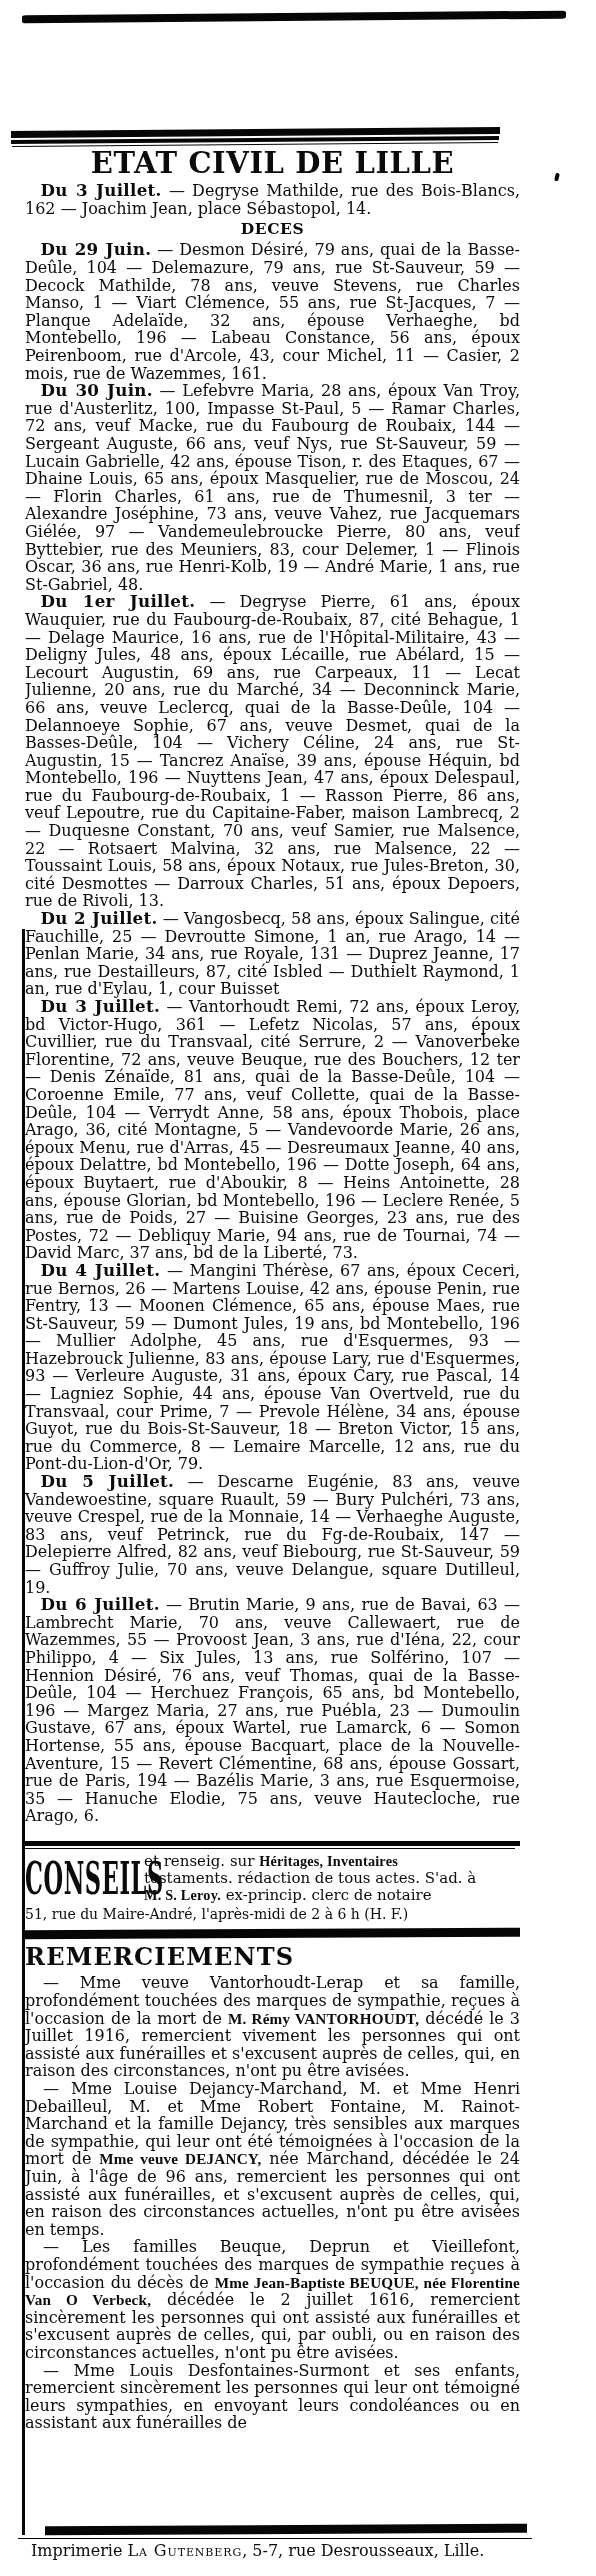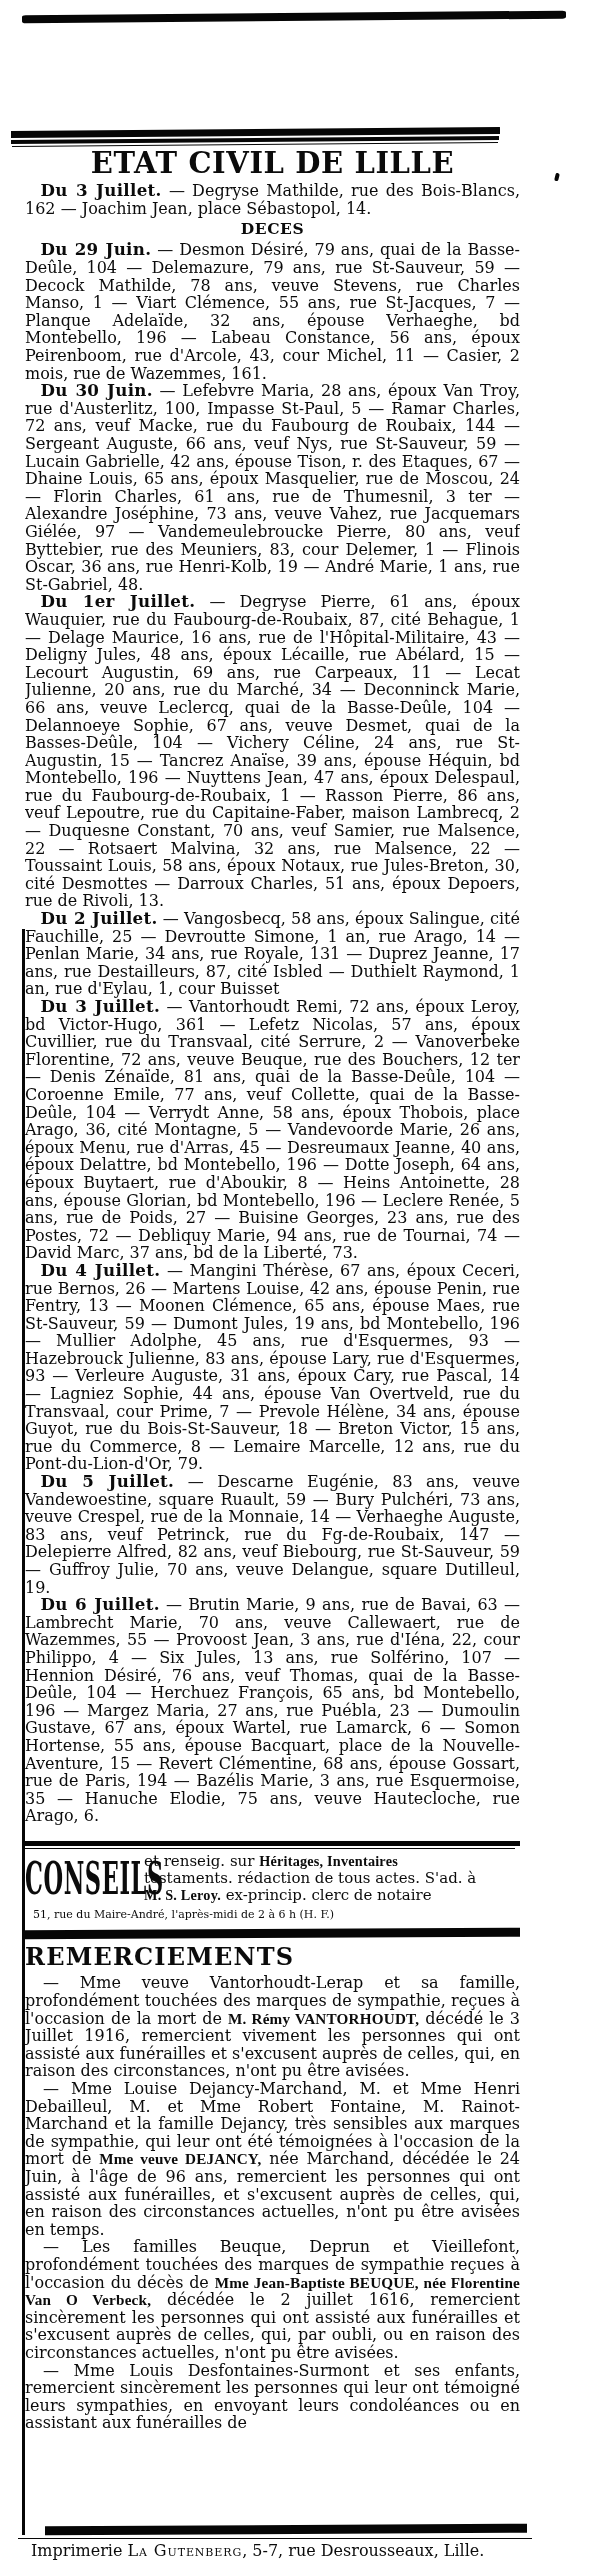--- a/index.html
+++ b/index.html
@@ -43,21 +43,21 @@
   .conseils-rule-b { width: 99%; height: 1.8px; background: #060606; margin-top: 1.8px; }
   .conseils-flex { display: flex; align-items: center; padding-top: 3.6px; }
   .conseils-word-box { flex: 0 0 119px; width: 119px; overflow: visible; }
   .conseils-word {
     font-size: 45px; font-weight: bold; line-height: 45px; white-space: nowrap;
     transform: scaleX(0.5); transform-origin: left center; display: inline-block;
     letter-spacing: 1.2px;
   }
   .conseils-lines { flex: 1 1 auto; }
   .cl { font-size: 15px; line-height: 17.3px; }
-  .cl.wide { margin-top: 1.2px; font-size: 11px; padding-left: 8px; }
+  .cl.wide { margin-top: 1.2px; font-size: 14px; }
   .conseils-botbar { height: 9px; background: #060606; margin-top: 5.4px; transform: rotate(-0.3deg); }
 
   h2.rem-heading {
     margin: 6px 0 4.8px 0; 
     font-size: 24px; font-weight: bold; letter-spacing: 1.2px; line-height: 26px;
   }
   .rem p.rem-par {
     margin: 0; text-indent: 18px; text-align: justify;
     font-size: 16px; line-height: 17.6px;
   }

